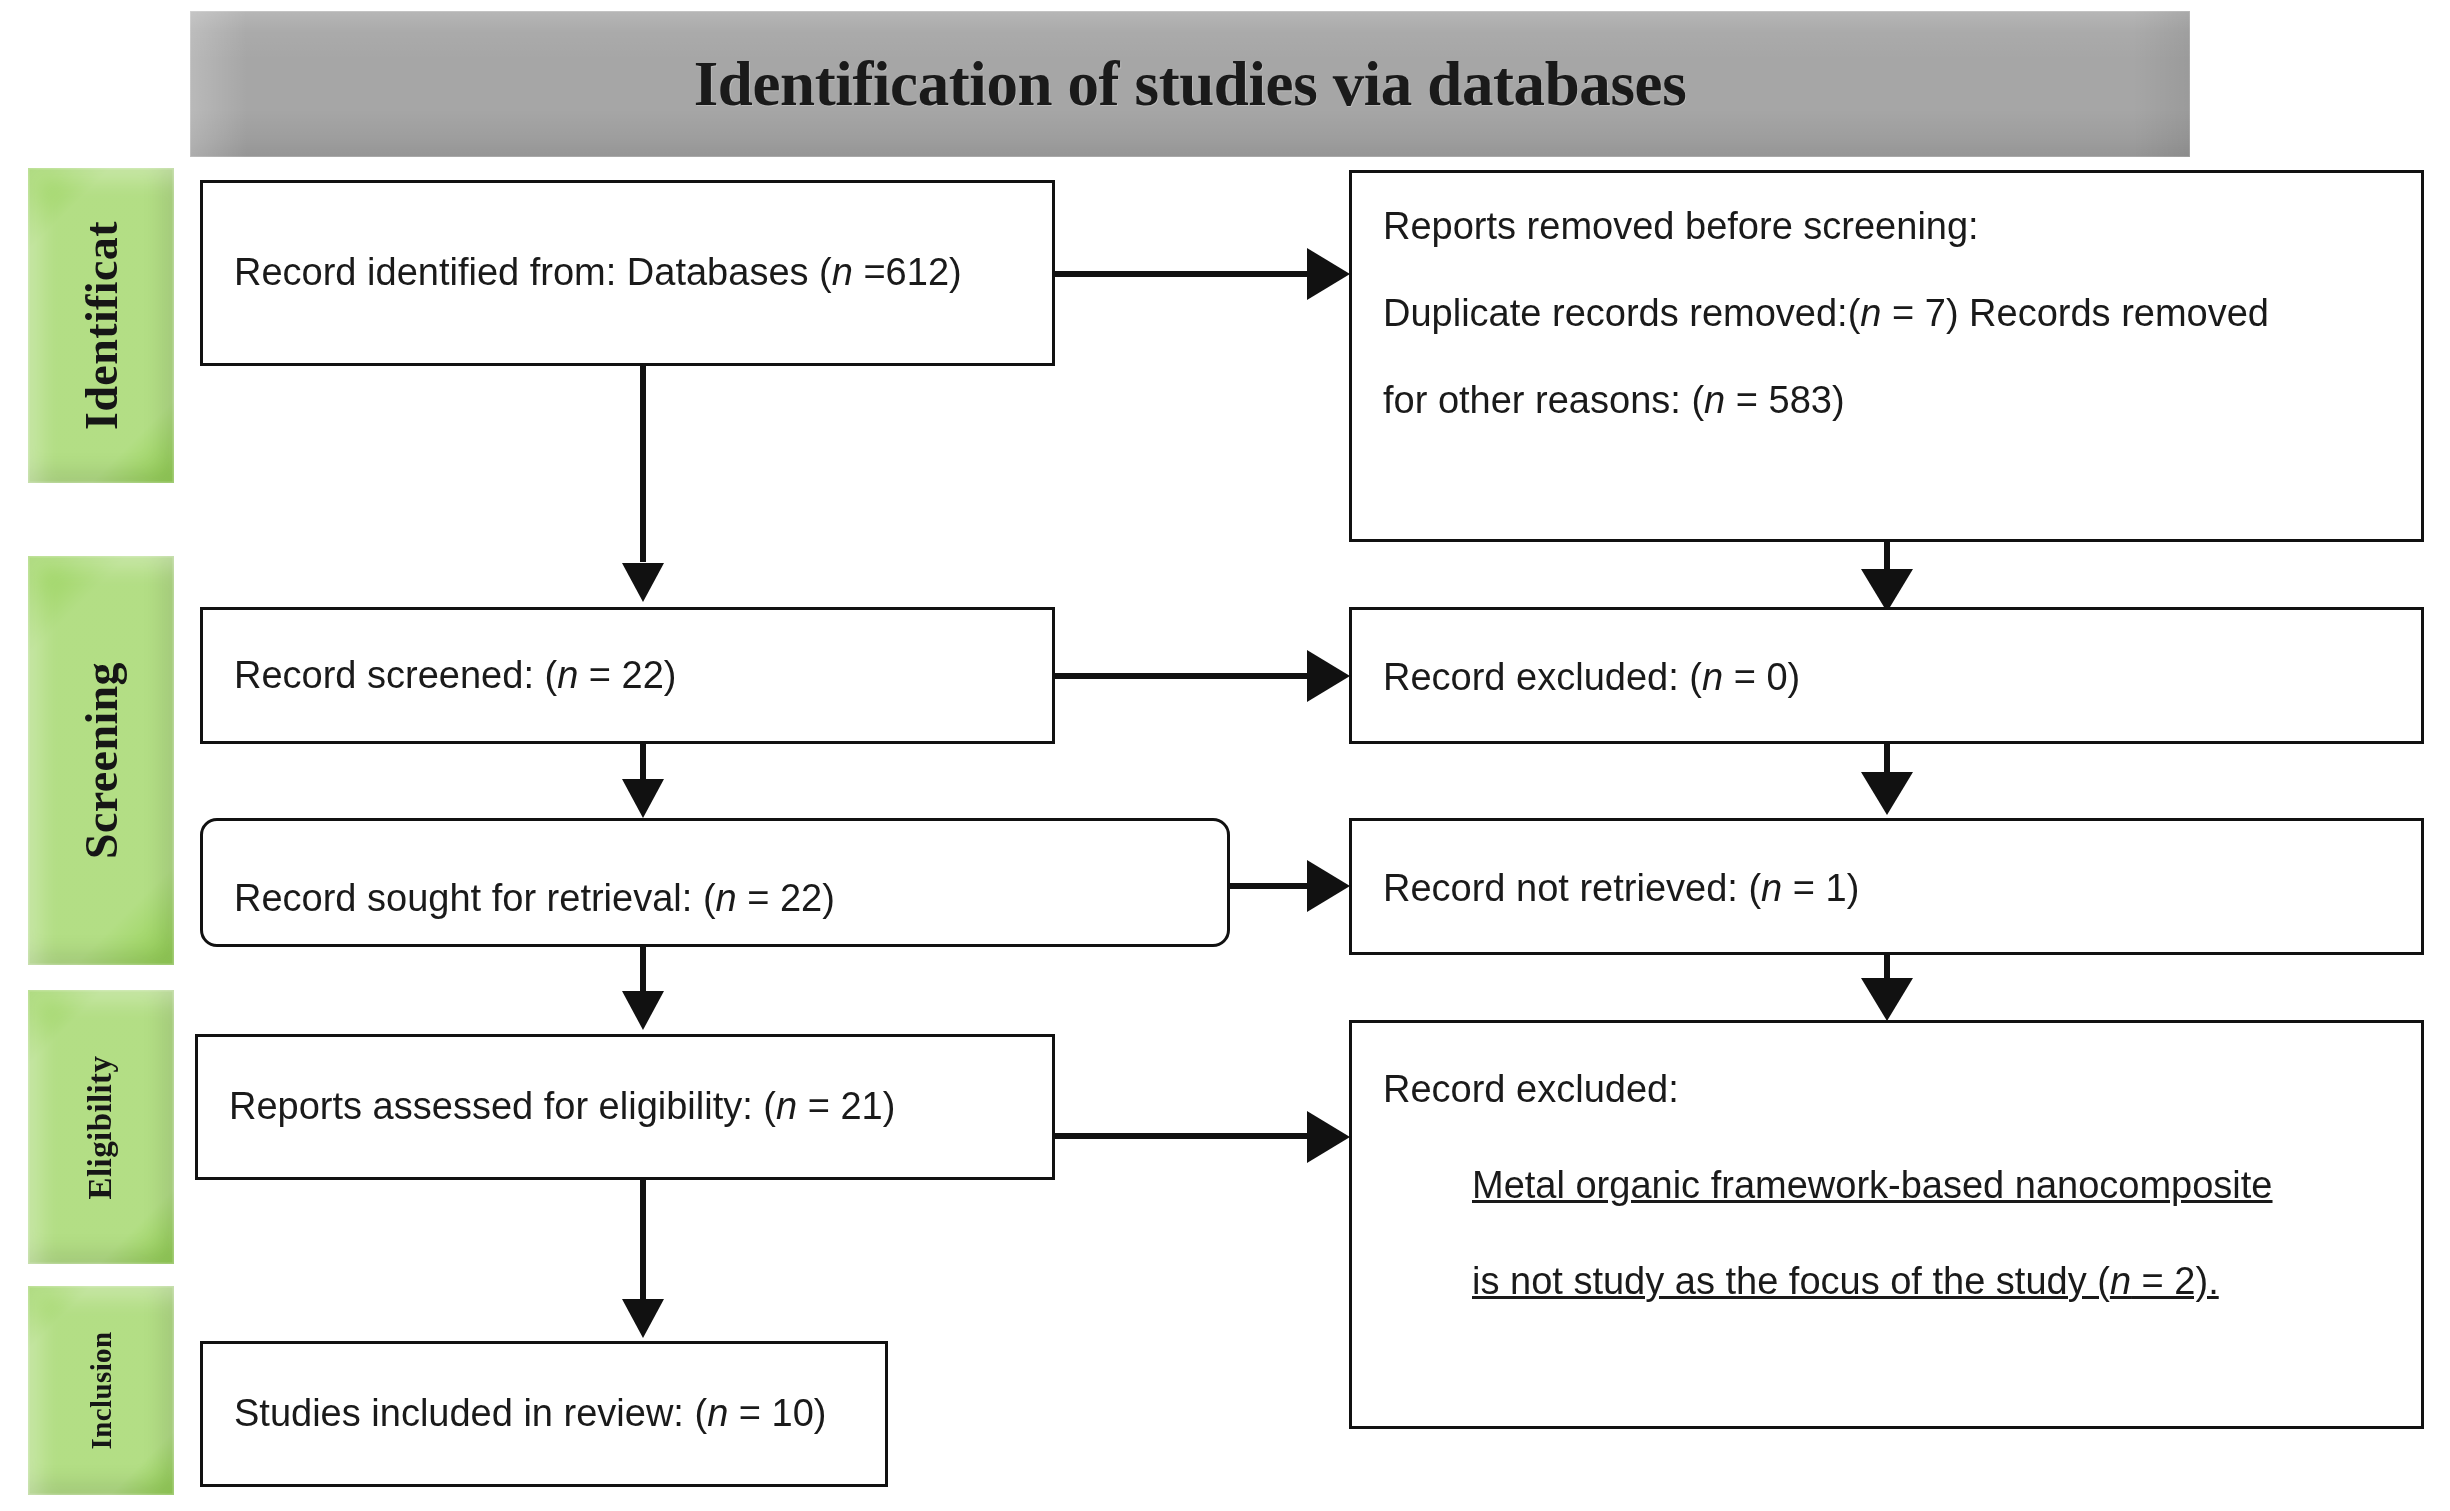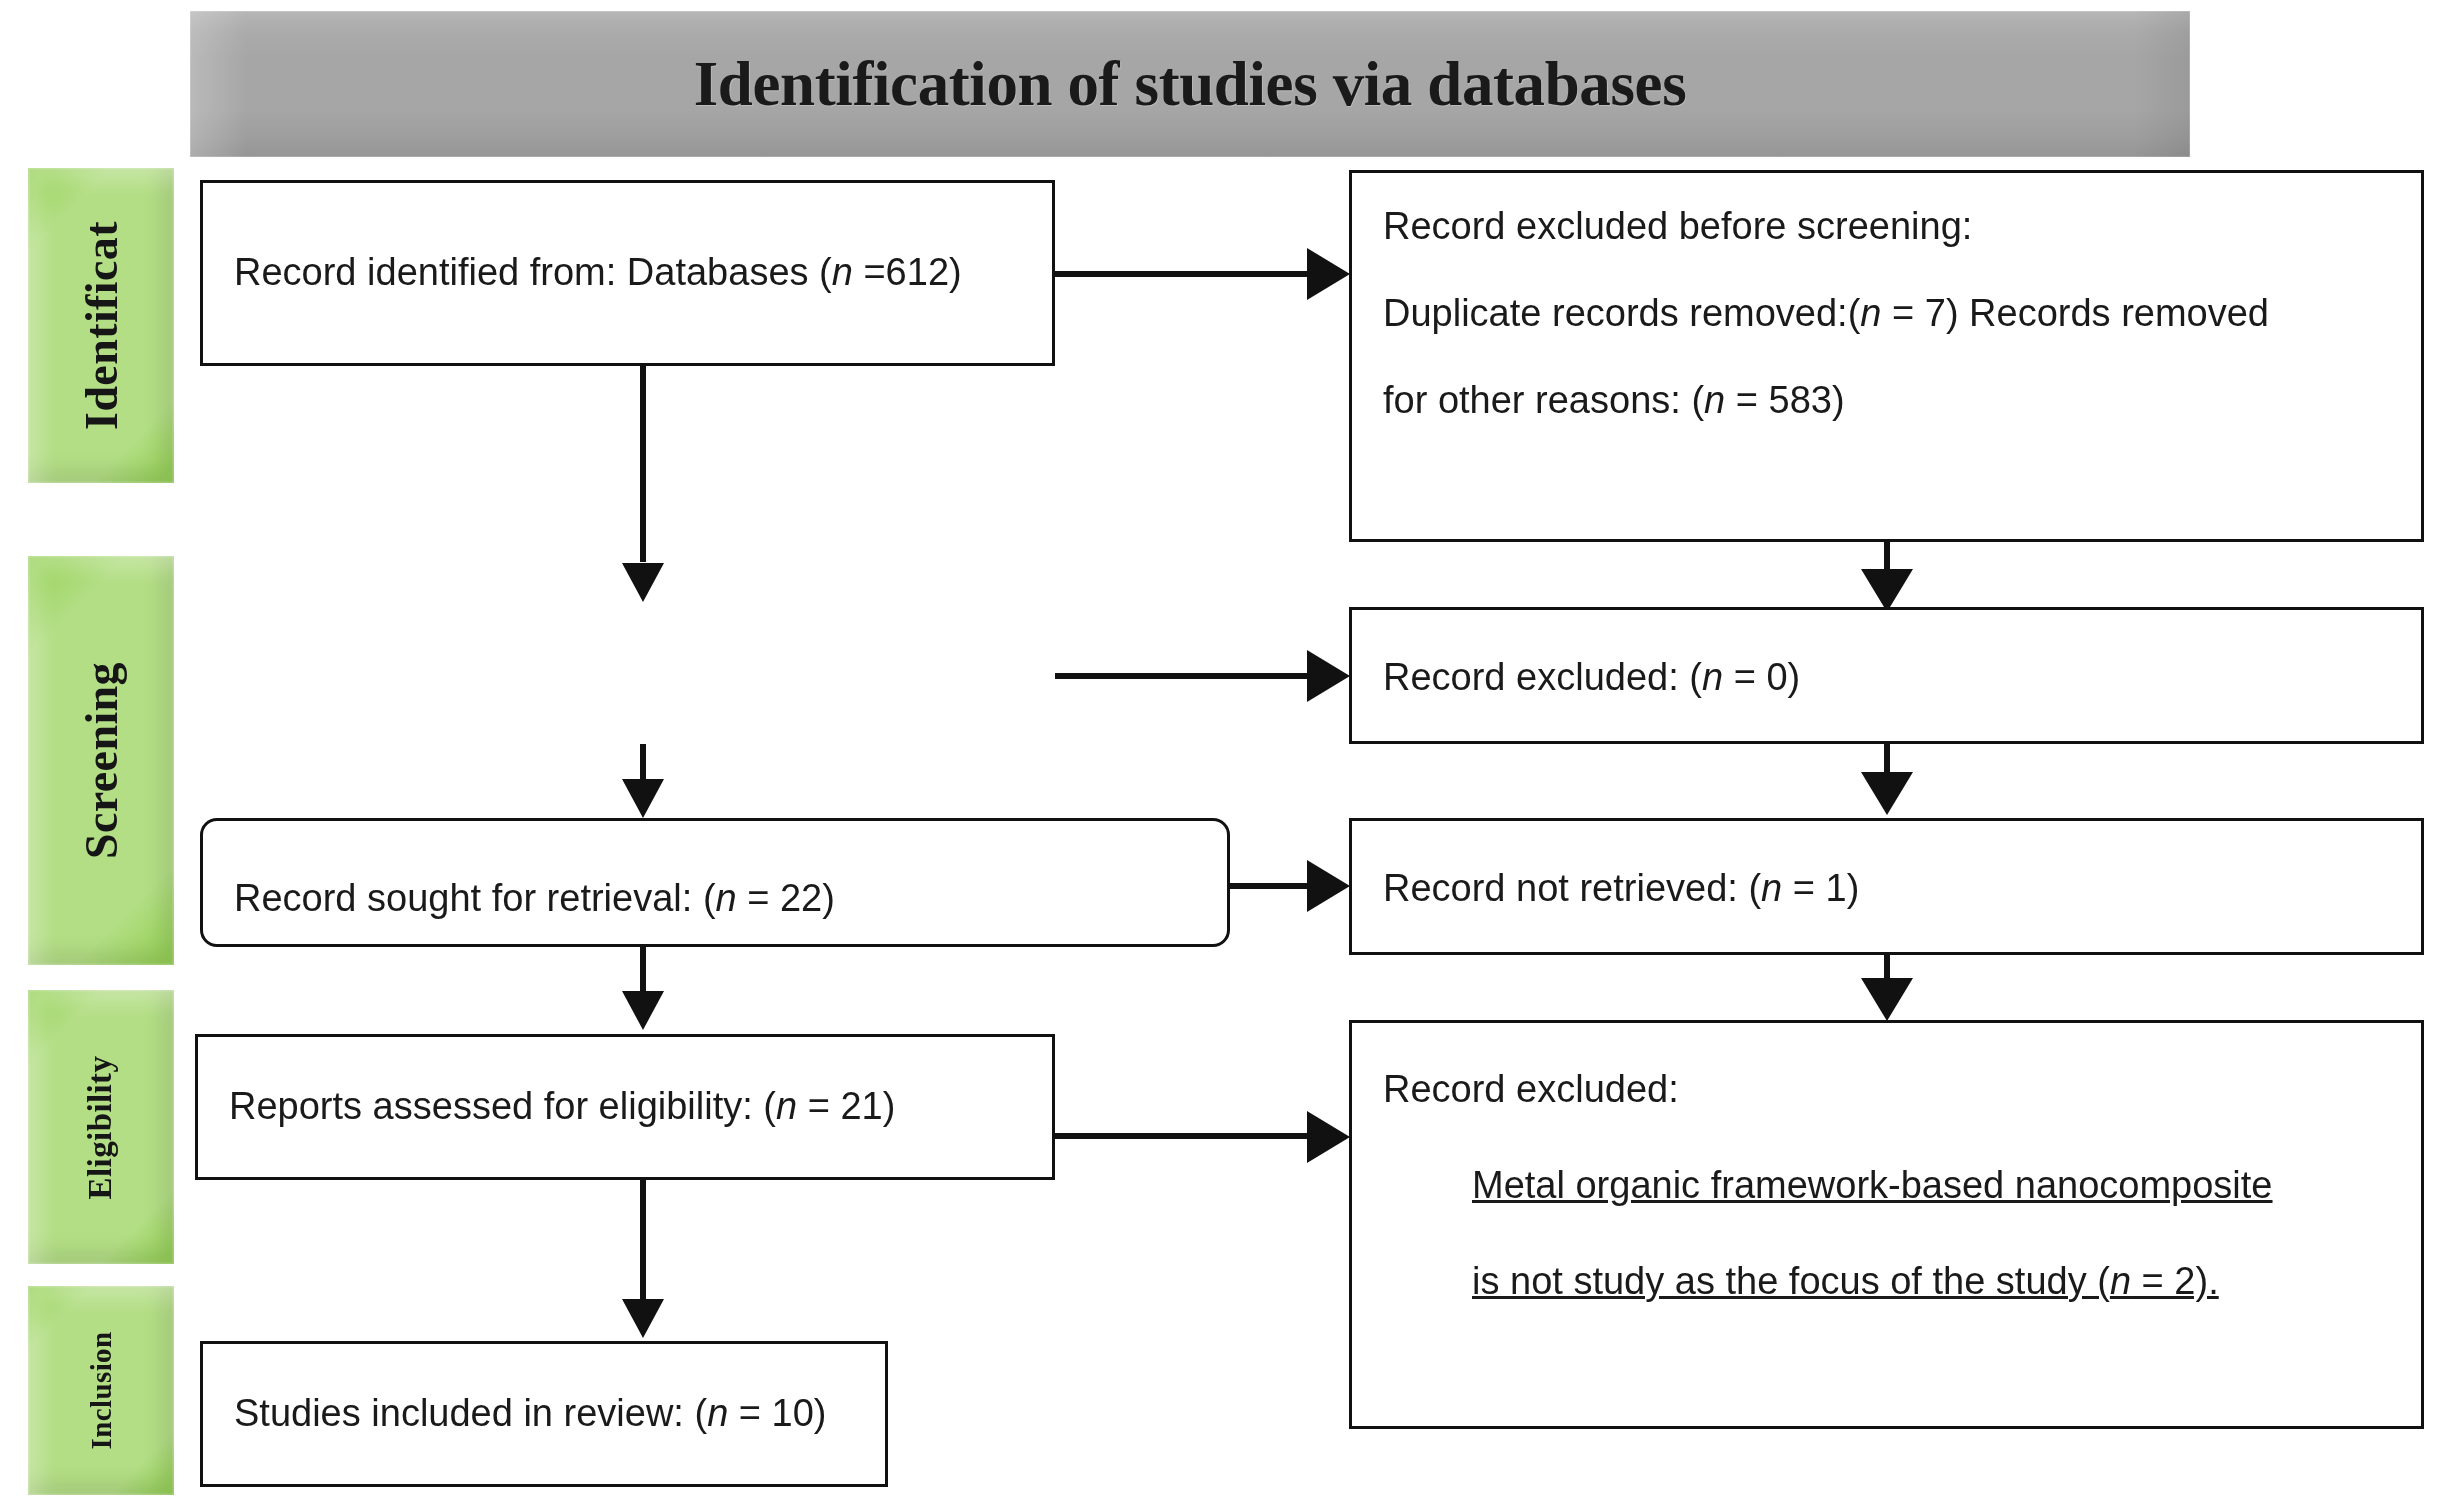--- a/index.html
+++ b/index.html
@@ -239,41 +239,46 @@
 
   <div class="hline" style="left:1055px; top:1133px; width:255px; height:5.7px;"></div>
   <div class="arrow-right" style="left:1307px; top:1111px;"></div>
 
   <div class="box" id="box-identified">
     <div class="box-text">
       <span>Record identified from: Databases (</span><span class="ital">n</span><span> =612)</span>
     </div>
   </div>
 
+  <div class="box" id="box-screened">
+    <div class="box-text">
+      <span>Record screened: (</span><span class="ital">n</span><span> = 22)</span>
+    </div>
+  </div>
 
   <div class="box" id="box-sought">
     <div class="box-text">
       <span>Record sought for retrieval: (</span><span class="ital">n</span><span> = 22)</span>
     </div>
   </div>
 
   <div class="box" id="box-eligibility">
     <div class="box-text">
       <span>Reports assessed for eligibility:  (</span><span class="ital">n</span><span> = 21)</span>
     </div>
   </div>
 
   <div class="box" id="box-included">
     <div class="box-text">
       <span>Studies included in review: (</span><span class="ital">n</span><span> = 10)</span>
     </div>
   </div>
 
   <div class="box box-multiline" id="box-removed">
-    <div class="box-text">Record excluded before screening:</div>
+    <div class="box-text">Reports removed before screening:</div>
     <div class="box-text">
       <span>Duplicate records removed:(</span><span class="ital">n</span><span> = 7) Records removed</span>
     </div>
     <div class="box-text">
       <span>for other reasons: (</span><span class="ital">n</span><span> = 583)</span>
     </div>
   </div>
 
   <div class="box" id="box-excluded-records">
     <div class="box-text">

